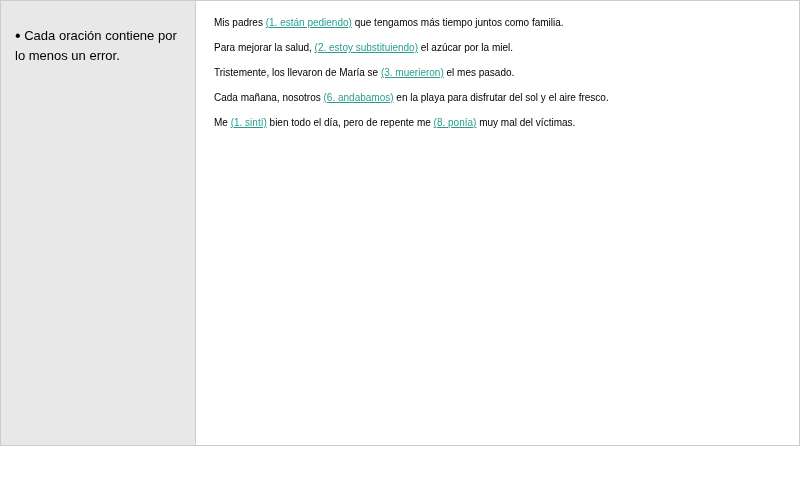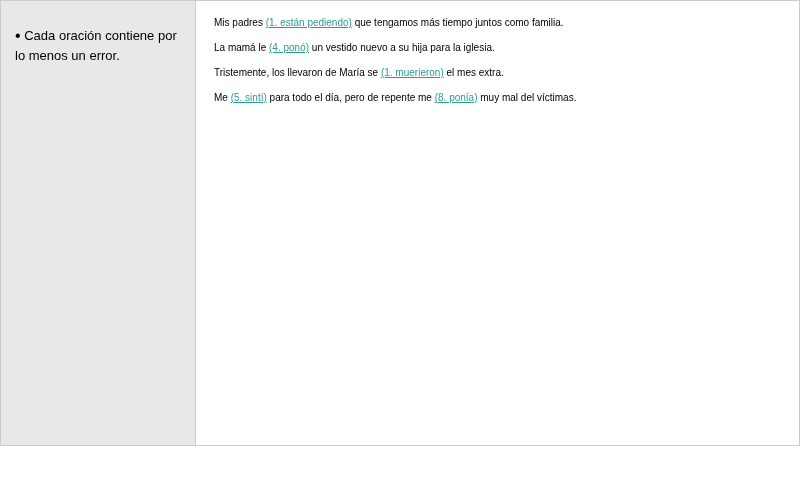--- a/index.html
+++ b/index.html
@@ -76,17 +76,18 @@
     <div class="sidebar-title"></div>
     <div class="sidebar-item">
       <span class="bullet">•</span>
       <span> Cada oración contiene por lo menos un error.</span>
     </div>
   </div>
 
   <div class="main-content">
 
   <div class="sentence"><span>Mis padres </span><span class="clickable-word">(1. están pediendo)</span><span> que tengamos más tiempo juntos como familia.</span></div>
-      <div class="sentence"><span>La mamá le </span><span class="clickable-word">(4. ponó)</span><span> un vestido nuevo a su hija para la iglesia.</span></div>
-      <div class="sentence"><span>Tristemente, los llevaron de María se </span><span class="clickable-word">(1. muerieron)</span><span> el mes extra.</span></div>
-      <div class="sentence"><span>Me </span><span class="clickable-word">(5. sintí)</span><span> para todo el día, pero de repente me </span><span class="clickable-word">(8. ponía)</span><span> muy mal del víctimas.</span></div>
+      <div class="sentence"><span>Para mejorar la salud, </span><span class="clickable-word">(2. estoy substituiendo)</span><span> el azúcar por la miel.</span></div>
+      <div class="sentence"><span>Tristemente, los llevaron de María se </span><span class="clickable-word">(3. muerieron)</span><span> el mes pasado.</span></div>
+      <div class="sentence"><span>Cada mañana, nosotros </span><span class="clickable-word">(6. andabamos)</span><span> en la playa para disfrutar del sol y el aire fresco.</span></div>
+      <div class="sentence"><span>Me </span><span class="clickable-word">(1. sintí)</span><span> bien todo el día, pero de repente me </span><span class="clickable-word">(8. ponía)</span><span> muy mal del víctimas.</span></div>
     </div>
 </div>
 
 </body></html>

